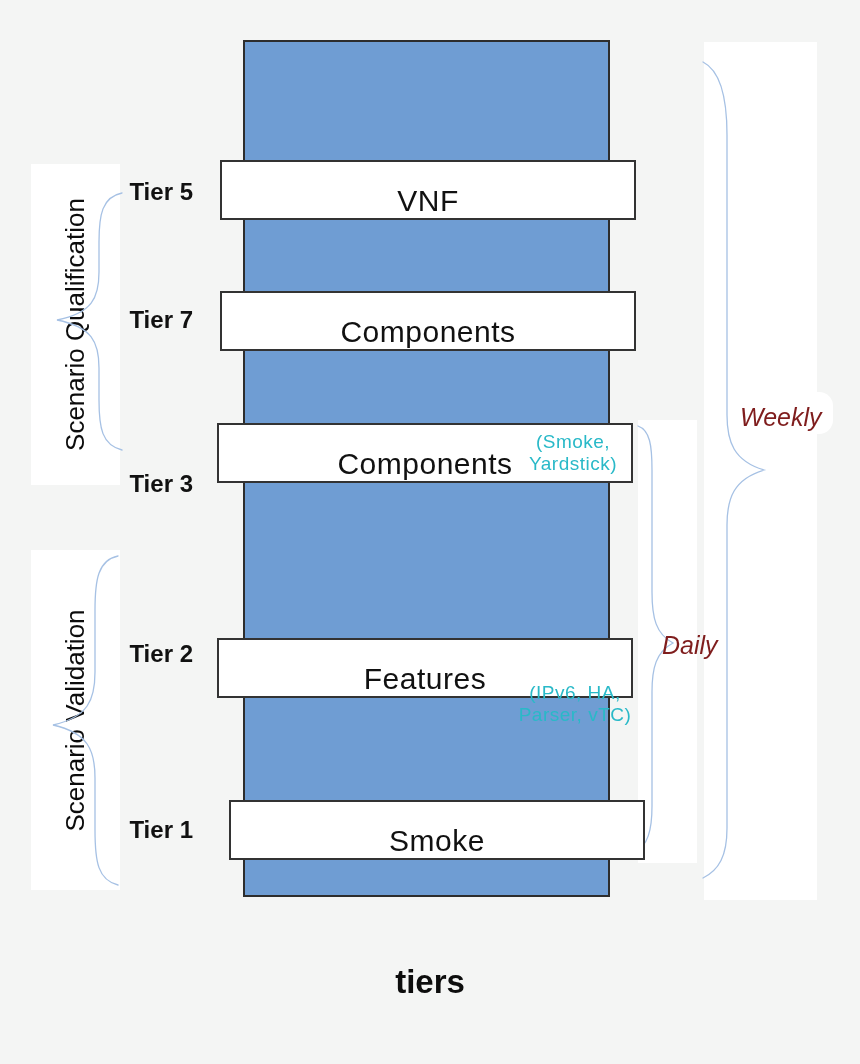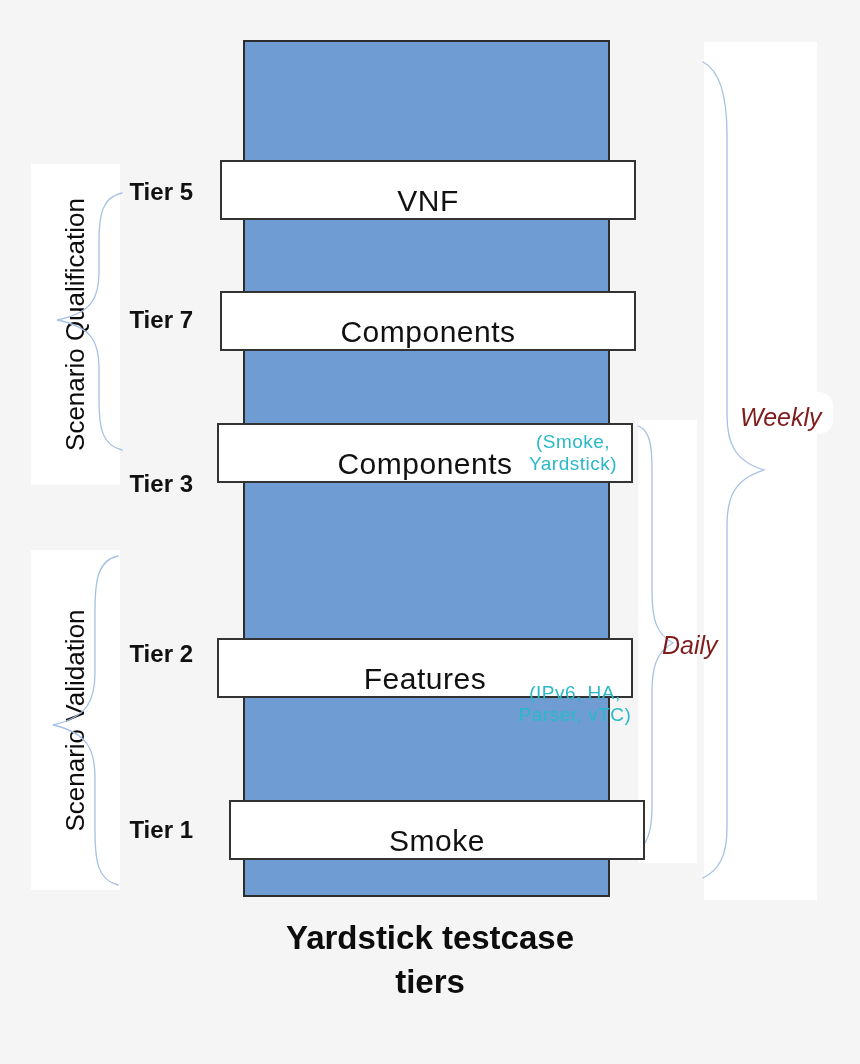--- a/index.html
+++ b/index.html
@@ -128,15 +128,15 @@
   </span>
 </div>
 <div class="abs bar bar-smoke">
   <span>Smoke</span>
 </div>
 
 <div class="abs sched-label daily-label">Daily</div>
 <div class="abs sched-label weekly-label">Weekly</div>
 
 <div class="abs title">
-  <span>Yardstick testcase</span><br>
+  <br>
   <span>tiers</span>
 </div>
 
 </body></html>

